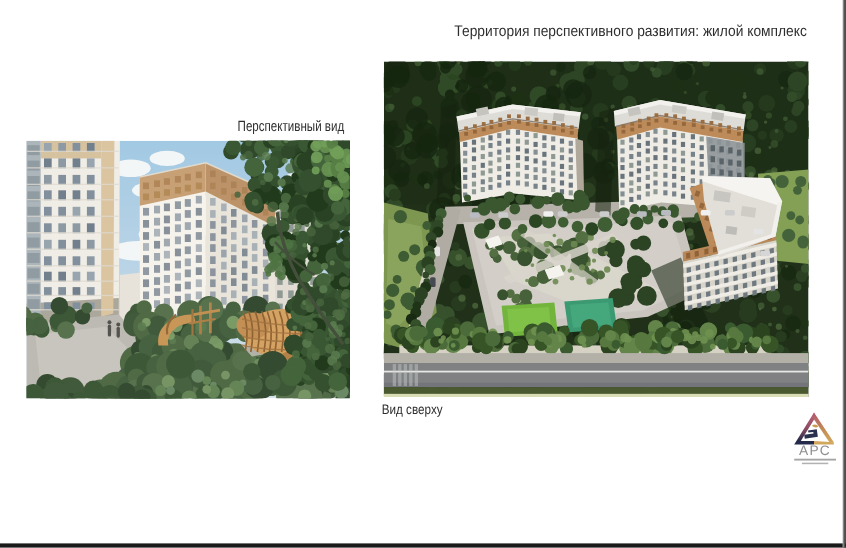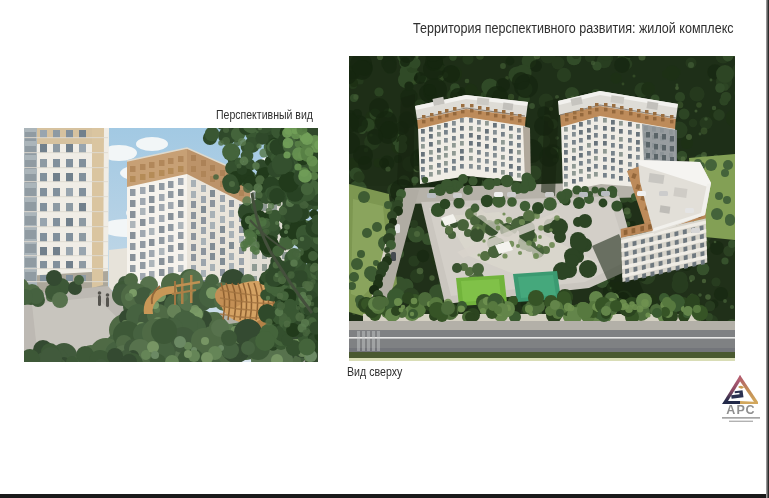--- a/index.html
+++ b/index.html
@@ -2802,21 +2802,21 @@
 <circle cx="338" cy="258" r="4" fill="#3a5a30"></circle>
 <circle cx="341" cy="250" r="6" fill="#2b441f"></circle>
 <circle cx="344" cy="245" r="7" fill="#2b441f"></circle>
 <circle cx="339" cy="255" r="5" fill="#63854a"></circle>
 <circle cx="351" cy="257" r="8" fill="#365426"></circle>
 <circle cx="348" cy="253" r="4" fill="#57793f"></circle>
 </g>
 </svg>
 </div>
 
-<div class="abs" style="left:714px;top:372px;width:52px;height:56px;font-weight:bold;">
+<div class="abs" style="left:714px;top:372px;width:52px;height:56px;">
 <svg width="52" height="56" viewBox="0 0 52 56">
 <defs>
 <linearGradient id="lgL" x1="0" y1="0" x2="0" y2="1">
           <stop offset="0" stop-color="#c0647c"></stop>
           <stop offset="0.55" stop-color="#8c4a62"></stop>
           <stop offset="1" stop-color="#232a4a"></stop>
         </linearGradient>
 <linearGradient id="lgR" x1="0" y1="0" x2="0" y2="1">
           <stop offset="0" stop-color="#b05570"></stop>
           <stop offset="0.55" stop-color="#c08a56"></stop>

